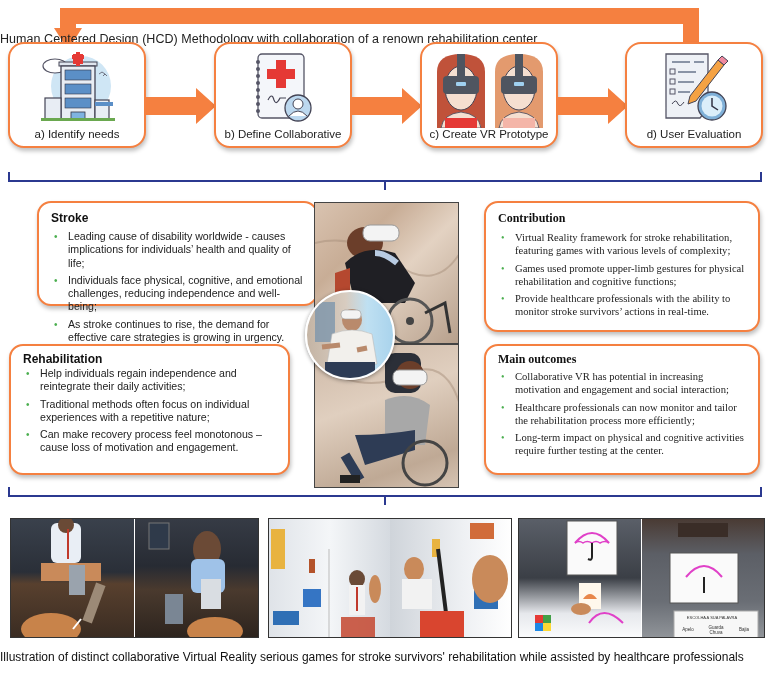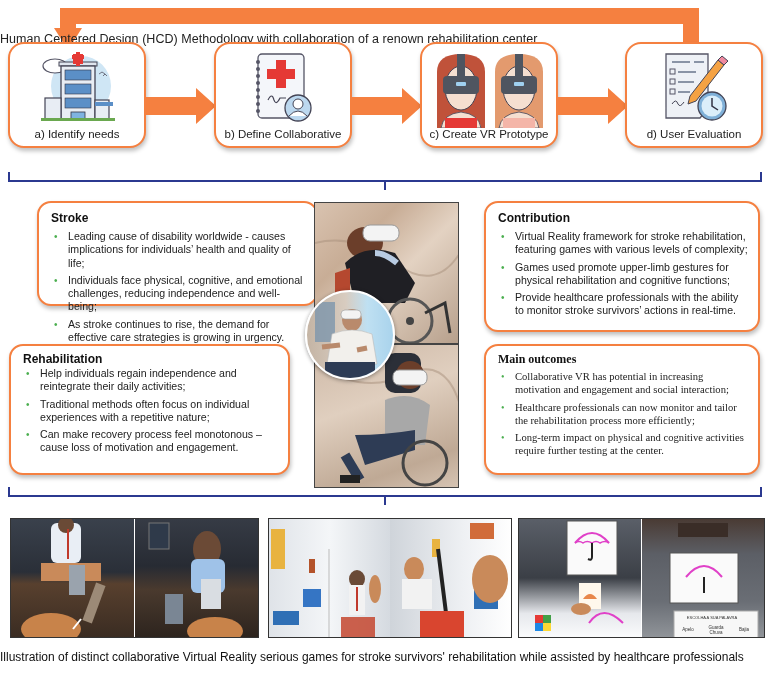--- a/index.html
+++ b/index.html
@@ -235,21 +235,21 @@
     <rect x="8" y="10" width="20" height="40" fill="#7d96ad" opacity="0.8"></rect>
     <ellipse cx="45" cy="28" rx="10" ry="11" fill="#b98a6c"></ellipse>
     <rect x="34" y="18" width="20" height="9" rx="4" fill="#f3f3f3" stroke="#999" stroke-width="0.6"></rect>
     <path d="M25 42 q20 -8 40 0 l5 30 l-50 0 Z" fill="#f2f0ec" stroke="#bbb" stroke-width="0.6"></path>
     <path d="M15 55 l18 -2" stroke="#b98a6c" stroke-width="5"></path>
     <path d="M50 58 l10 -2" stroke="#b98a6c" stroke-width="5"></path>
     <rect x="18" y="70" width="50" height="20" fill="#2e3c55"></rect>
   </svg>
 </div>
 
-<div class="abs info" style="left:484px; top:201px; width:276px; height:131px;">
+<div class="abs info" style="left:484px; top:201px; width:276px; height:131px;font-family:Liberation Serif, serif;">
   <h3>Contribution</h3>
   <ul>
     <li>Virtual Reality framework for stroke rehabilitation, featuring games with various levels of complexity;</li>
     <li>Games used promote upper-limb gestures for physical rehabilitation and cognitive functions;</li>
     <li>Provide healthcare professionals with the ability to monitor stroke survivors’ actions in real-time.</li>
   </ul>
 </div>
 
 <div class="abs info" style="left:484px; top:344px; width:276px; height:131px; padding-top:6px;font-family:Liberation Serif, serif;">
   <h3 style="margin-bottom:3px;">Main outcomes</h3>

